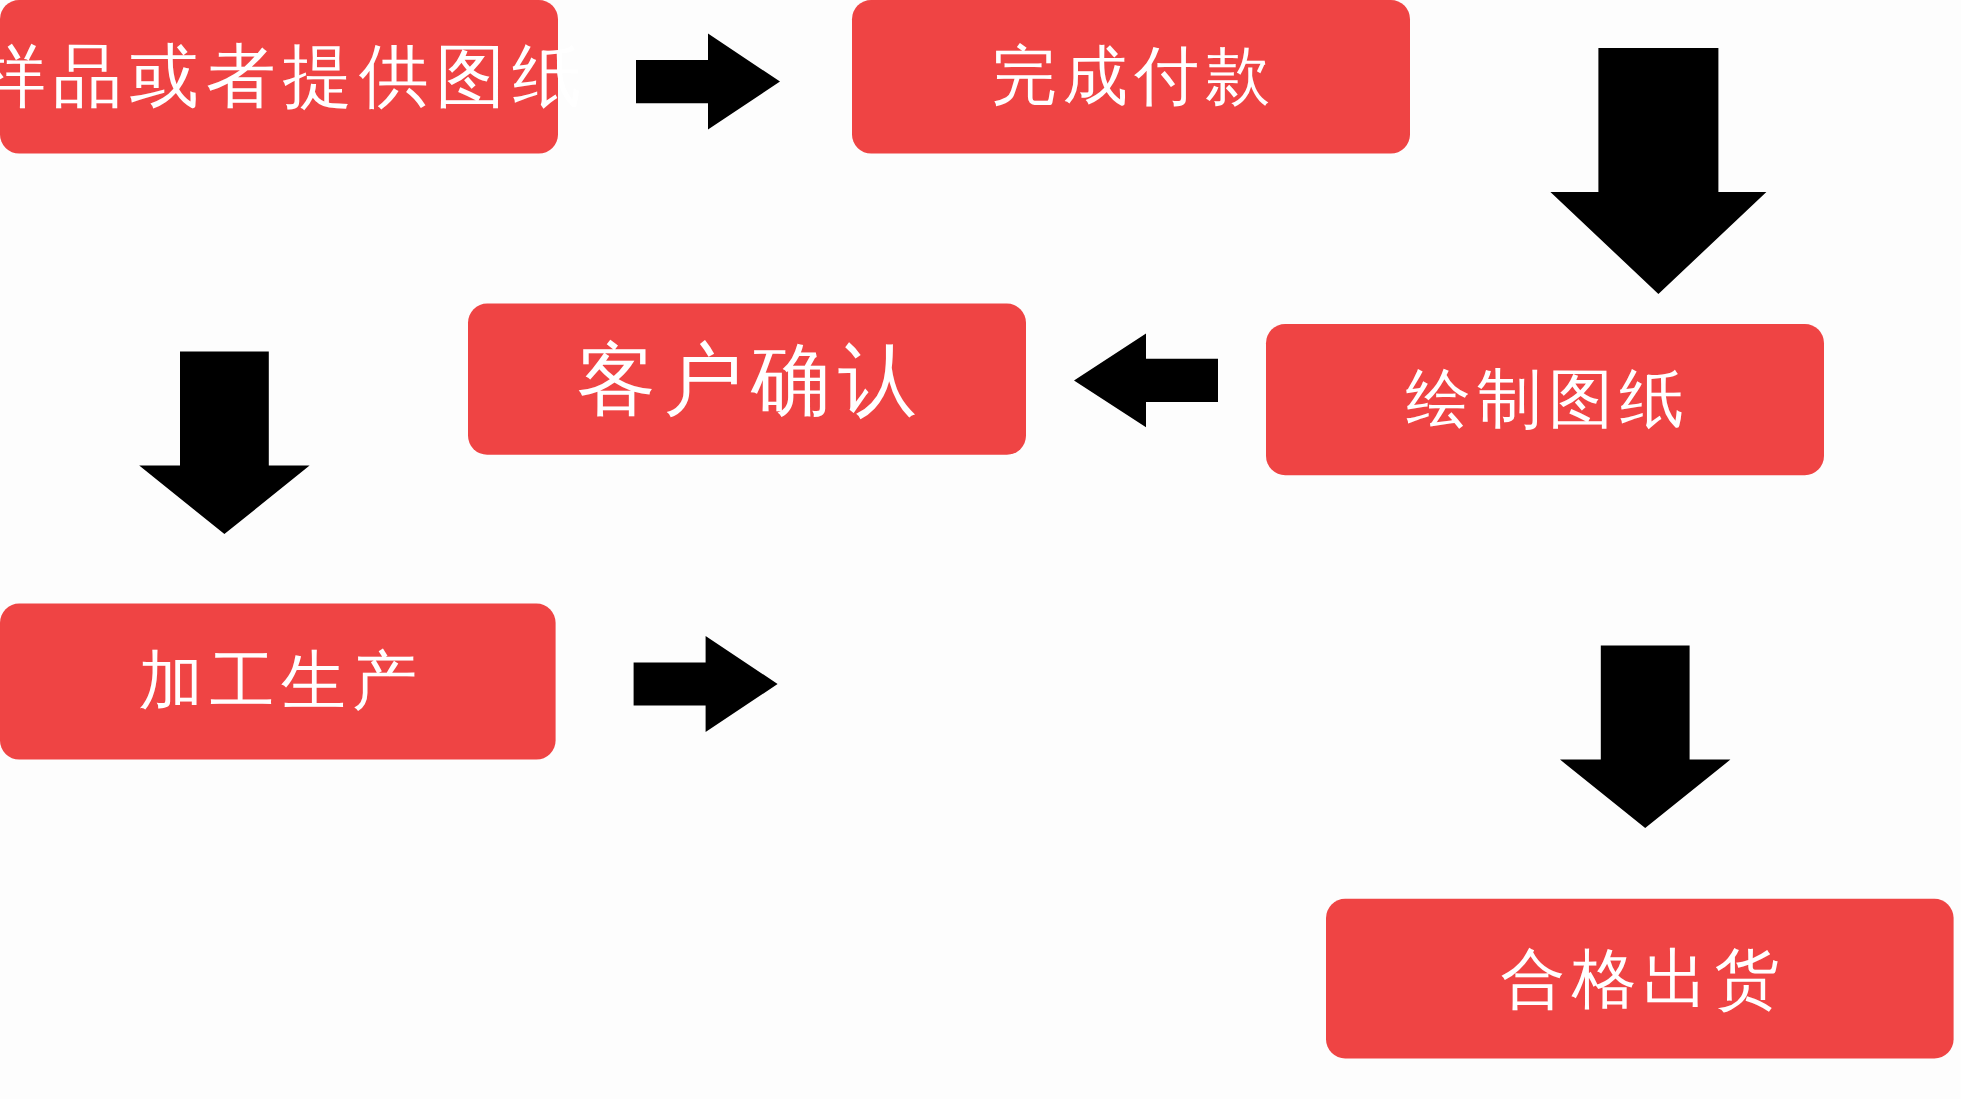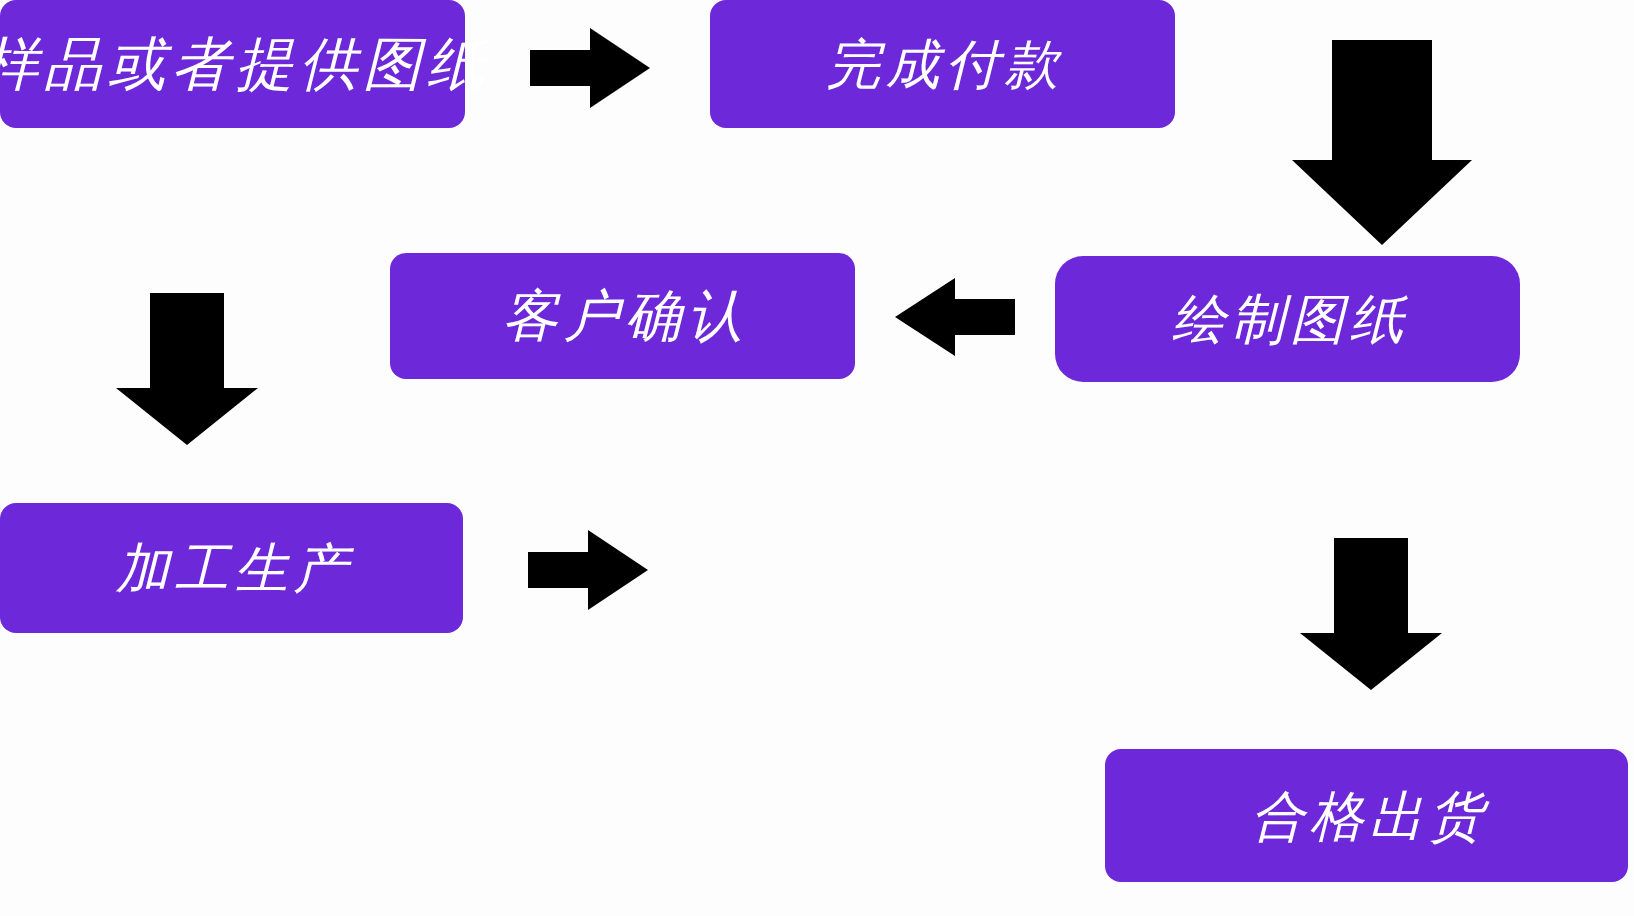--- a/index.html
+++ b/index.html
@@ -11,49 +11,48 @@
   #canvas {
     position: relative;
     width: 1634px;
     height: 916px;
     background: #fdfdfd;
     overflow: hidden;
     font-family: "Liberation Sans", "DejaVu Sans", sans-serif;
   }
   .node {
     position: absolute;
-    background: #6d28d9;
+    background: #ef4444;
     border-radius: 14px;
     display: flex;
     align-items: center;
     justify-content: center;
     box-sizing: border-box;
-    font-style: italic;
   }
   .node-label {
     color: #ffffff;
     font-weight: 400;
     letter-spacing: 0.10em;
     text-indent: 0.10em;
     white-space: nowrap;
     line-height: 1;
     font-family: "Liberation Sans", "DejaVu Sans", sans-serif;
   }
   
   #node-sample      { left: 0px;    top: 0px;   width: 465px; height: 128px; border-radius: 16px; }
   #node-sample .node-label      { font-size: 58px; }
 
   #node-payment     { left: 710px; top: 0px;   width: 465px; height: 128px; border-radius: 16px; text-align: right; }
   #node-payment .node-label     { font-size: 54px; }
 
-  #node-drawing     { left: 1055px; top: 256px; width: 465px; height: 126px; border-radius: 28px; }
+  #node-drawing     { left: 1055px; top: 270px; width: 465px; height: 126px; border-radius: 16px; }
   #node-drawing .node-label     { font-size: 54px; }
 
   #node-confirm     { left: 390px;  top: 253px; width: 465px; height: 126px; border-radius: 16px; }
-  #node-confirm .node-label     { font-size: 56px; }
+  #node-confirm .node-label     { font-size: 66px; }
 
   #node-production  { left: 0px;    top: 503px; width: 463px; height: 130px; border-radius: 16px; }
   #node-production .node-label  { font-size: 54px; }
 
   #node-inspection  { left: 688px;  top: 496px; width: 463px; height: 130px; border-radius: 16px; }
   #node-inspection .node-label  { font-size: 54px; }
 
   #node-shipping    { left: 1105px; top: 749px; width: 523px; height: 133px; border-radius: 16px; }
   #node-shipping .node-label    { font-size: 54px; }
 

